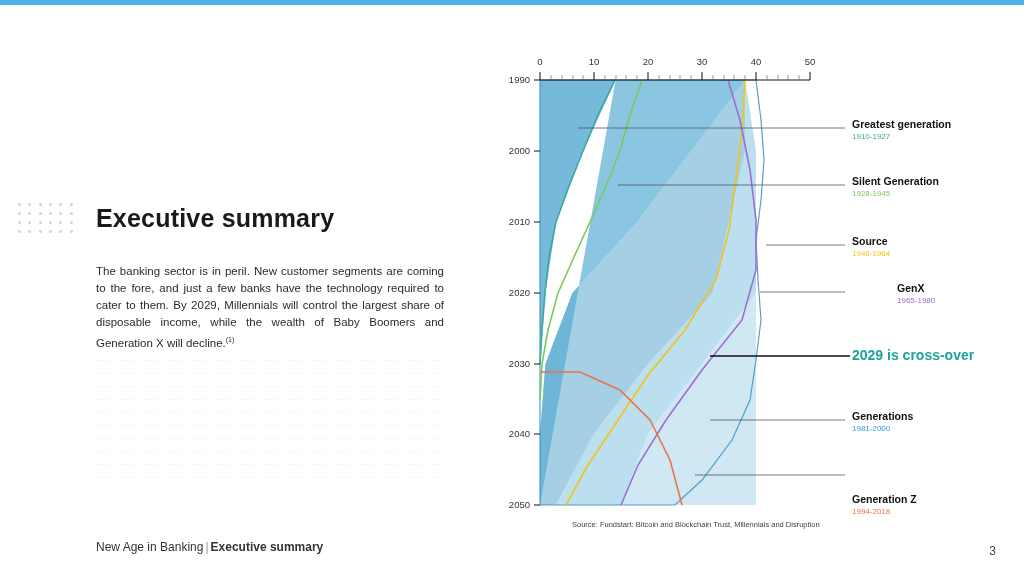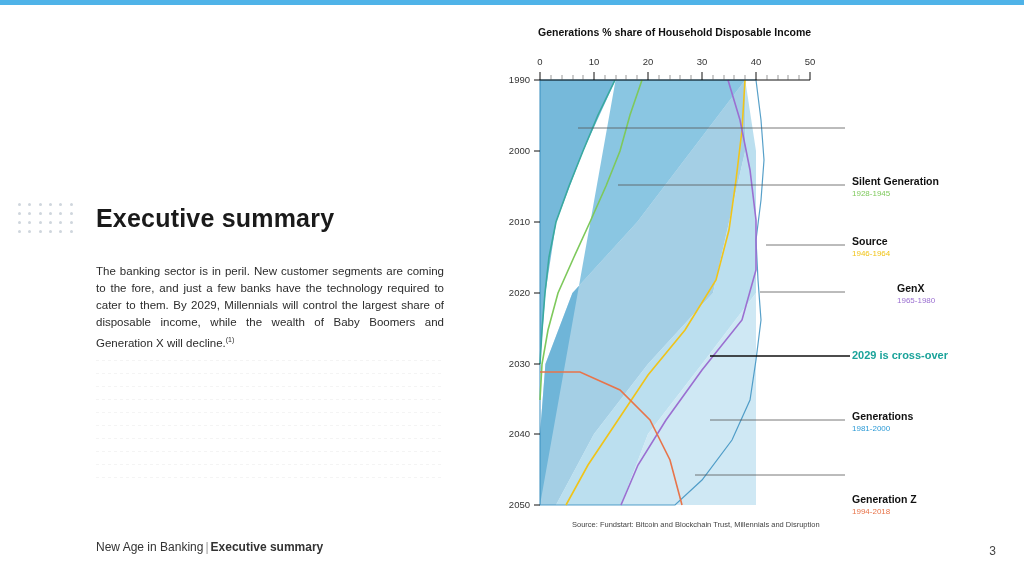--- a/index.html
+++ b/index.html
@@ -131,21 +131,21 @@
     color: #111;
     display: block;
     line-height: 13px;
   }
   .ann .years {
     font-size: 8px;
     display: block;
     line-height: 11px;
   }
   .ann.crossover .name {
-    font-size: 11px;
+    font-size: 14px;
     font-weight: bold;
   }
 </style>
 </head>
 <body>
 
 <div class="slide">
 
   <div class="top-bar"></div>
 
@@ -184,21 +184,20 @@
 
   <div class="faint-lines"></div>
 
   <div class="footer">
     <span>New Age in Banking</span><span class="sep">|</span><span class="bold">Executive summary</span>
   </div>
   <div class="page-num">3</div>
 
   <div class="chart-wrap">
 
-    <div class="chart-title">Generations % share of Household Disposable Income</div>
 
     <svg class="plot" width="540" height="520">
 
       <defs>
         <clipPath id="plotclip">
             <rect x="70" y="60" width="270" height="425"></rect>
           </clipPath>
       </defs>
 
       <g clip-path="url(#plotclip)">
@@ -287,20 +286,24 @@
         <line x1="108" y1="108" x2="375" y2="108"></line>
         <line x1="148" y1="165" x2="375" y2="165"></line>
         <line x1="296" y1="225" x2="375" y2="225"></line>
         <line x1="290" y1="272" x2="375" y2="272"></line>
         <line x1="240" y1="400" x2="375" y2="400"></line>
         <line x1="225" y1="455" x2="375" y2="455"></line>
       </g>
       <line x1="240" y1="336" x2="380" y2="336" stroke="#111" stroke-width="1.4"></line>
     </svg>
 
+    <div class="ann" style="left:382px; top:98px;">
+      <span class="name">Greatest generation</span>
+      <span class="years" style="color:#3aa9a0;">1910-1927</span>
+    </div>
 
     <div class="ann" style="left:382px; top:155px;">
       <span class="name">Silent Generation</span>
       <span class="years" style="color:#7ec95c;">1928-1945</span>
     </div>
 
     <div class="ann" style="left:382px; top:215px;">
       <span class="name">Source</span>
       <span class="years" style="color:#f0c419;">1946-1964</span>
     </div>

